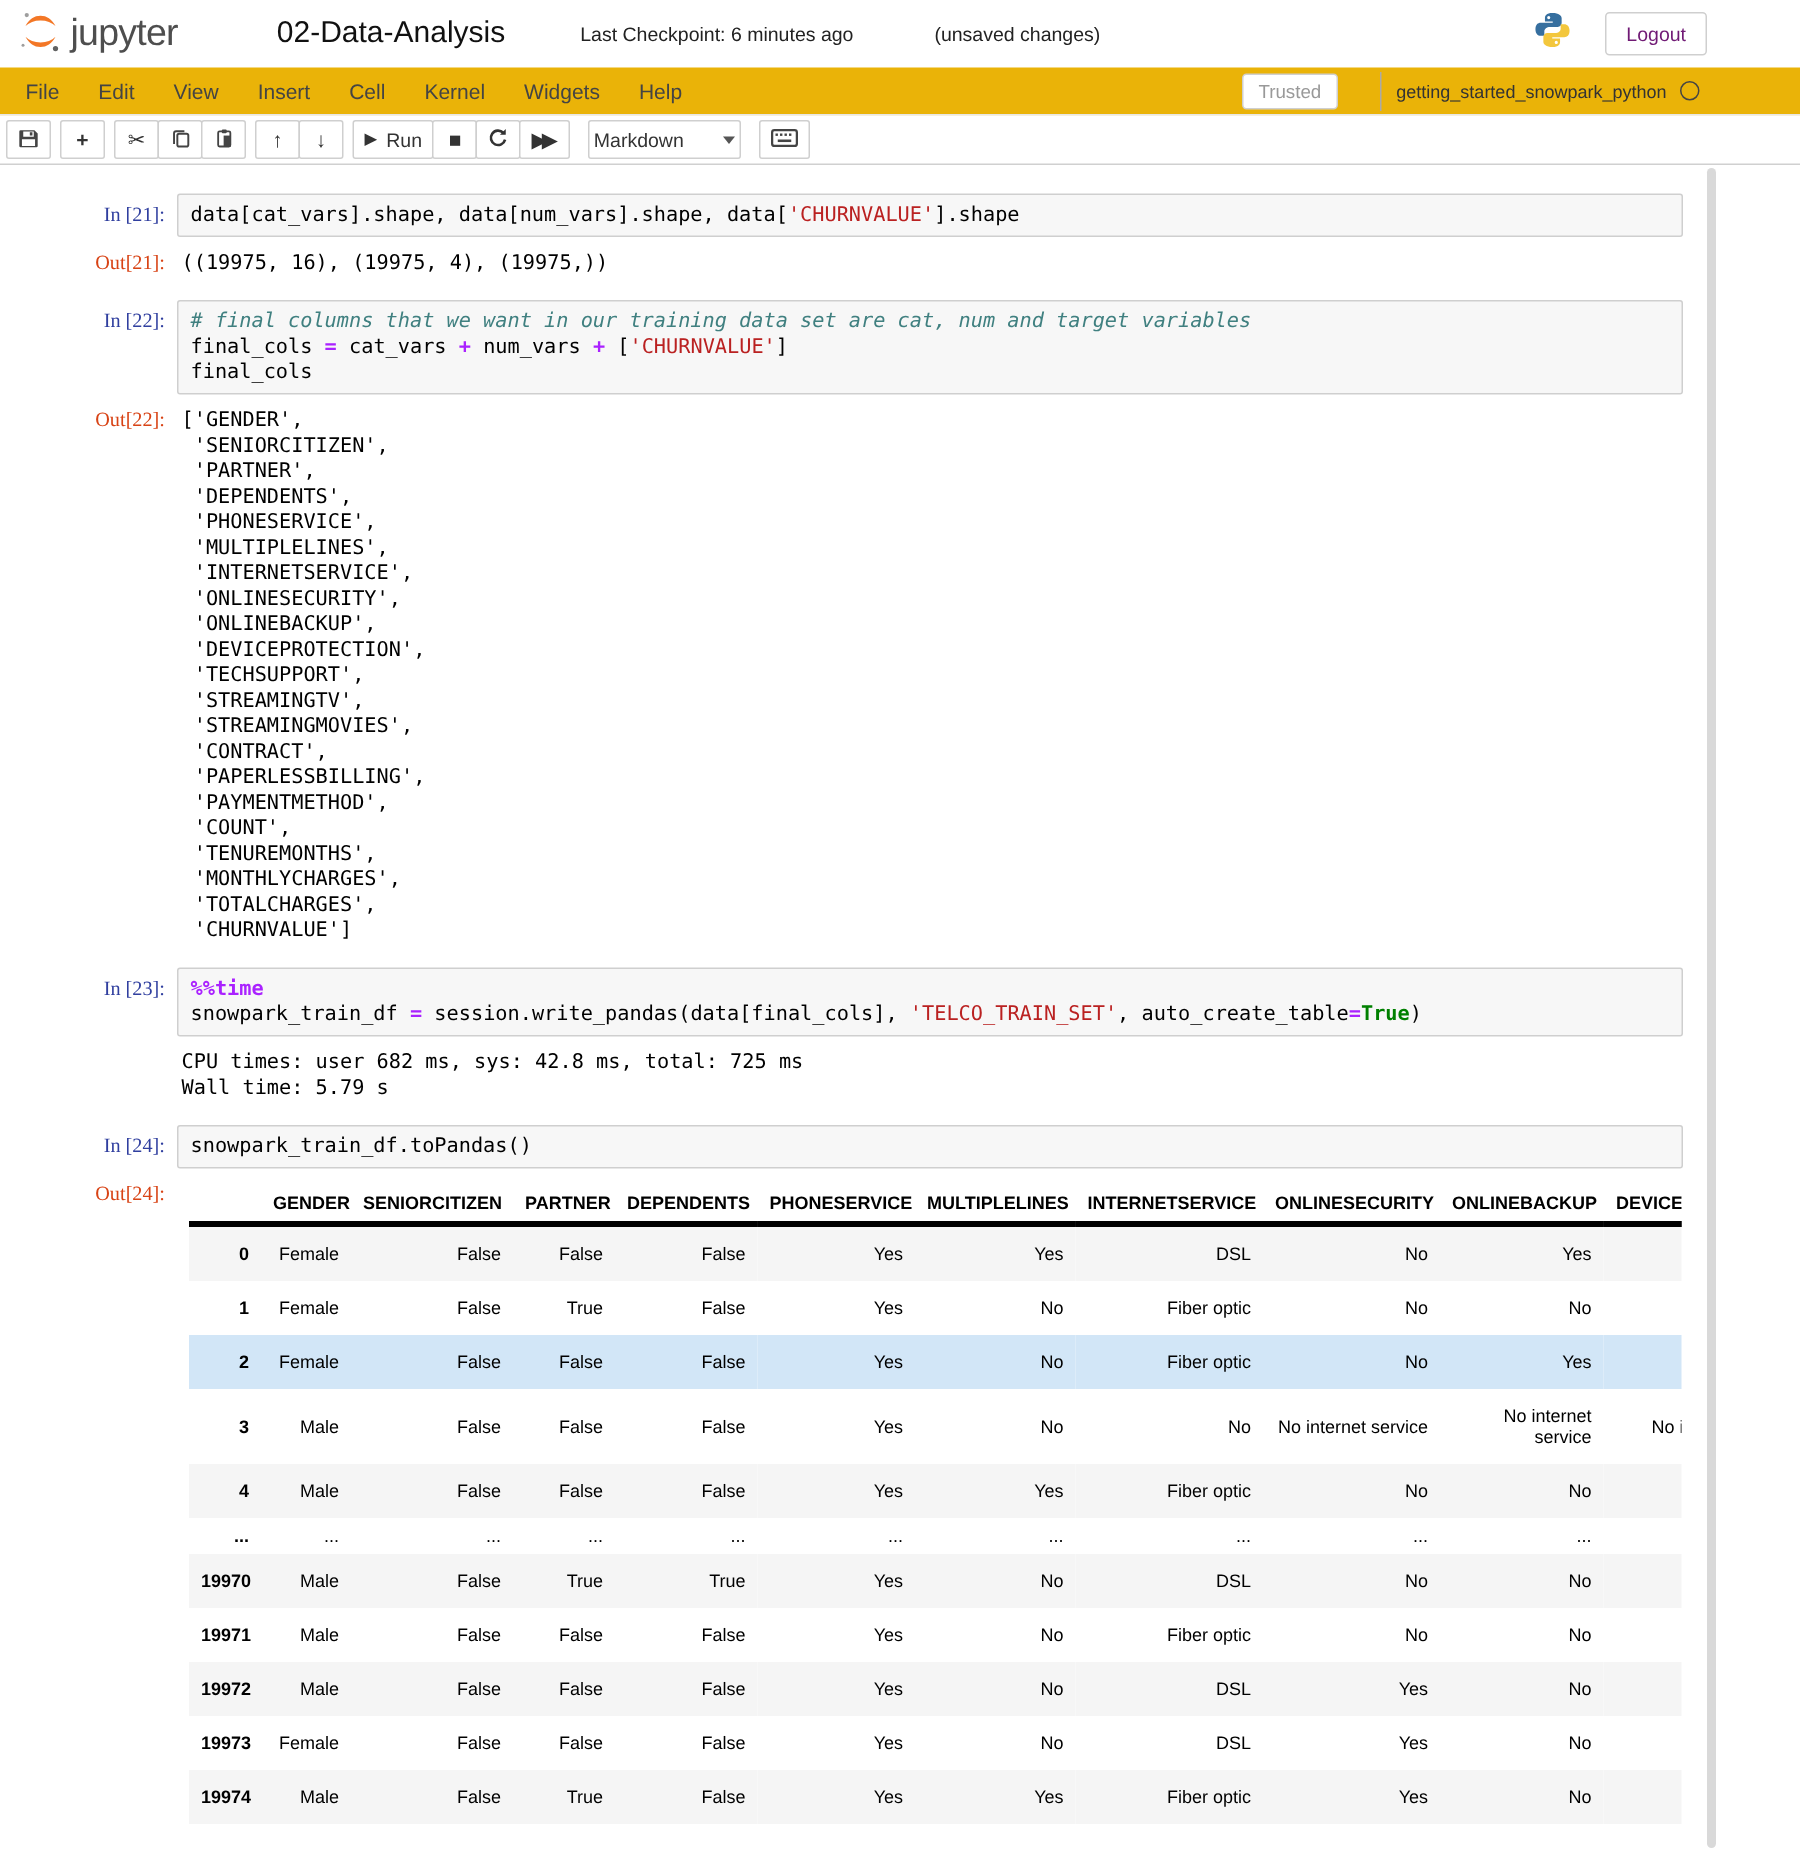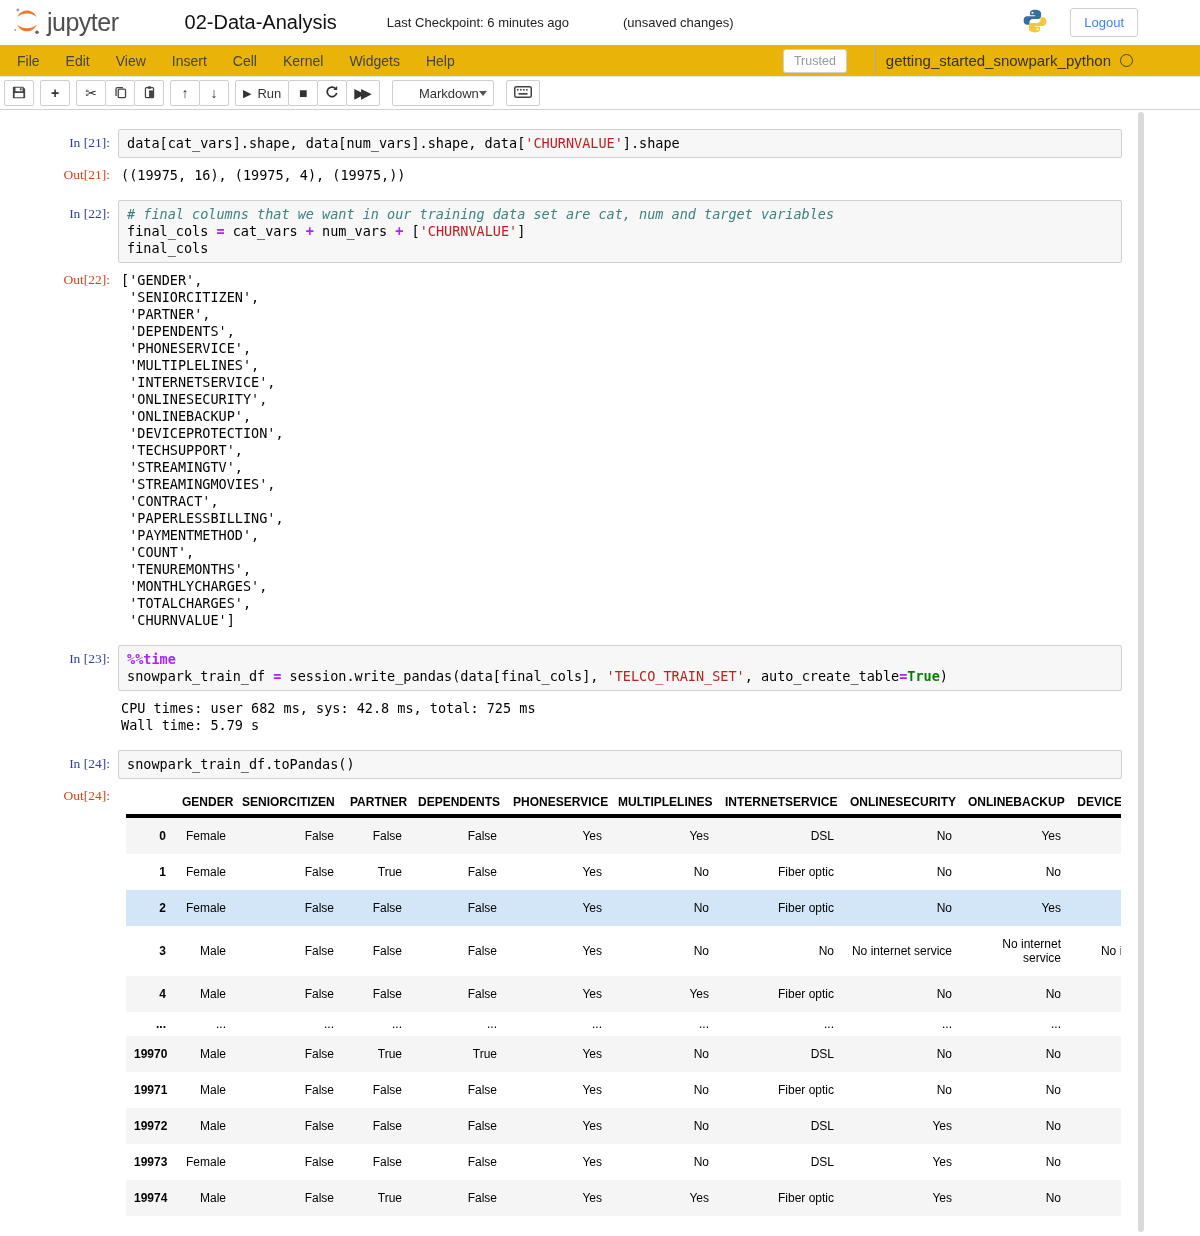--- a/index.html
+++ b/index.html
@@ -11,54 +11,54 @@
 
   
   #app-header { height:45px; display:flex; align-items:center; padding:0 12px; background:#fff;gap:40px; }
   .logo { display:flex; align-items:center; gap:5px; cursor:pointer; }
   .logo-text { font-size:25px; color:#4e4e4e; letter-spacing:-0.5px; }
   .nb-title { font-size:20px; font-weight:500; color:#111; margin-left:26px; cursor:pointer; }
   .checkpoint { font-size:13px; color:#222; margin-left:10px; }
   .unsaved { font-size:13px; color:#222; margin-left:14px; }
   .header-right { margin-left:auto; display:flex; align-items:center; }
   .logout {
-    margin-left:22px; margin-right:50px; font-size:13px; color:#3b82f6; background:#fff;
+    margin-left:22px; margin-right:50px; font-size:13px; color:#701a75; background:#fff;
     border:1px solid #cfcfcf; border-radius:3px; padding:6px 13px; cursor:pointer;
     font-family:"Liberation Sans", sans-serif;
   }
 
   
   #menubar { height:32px; display:flex; align-items:center; padding:0 4px; border-bottom:1px solid #e7e7e7; background:#eab308; }
   #menu-items { display:flex; }
   .menu-item { padding:7px 13px; font-size:14px; color:#444; cursor:pointer; }
   .menubar-right { margin-left:auto; display:flex; align-items:center; }
   .trusted {
     border:1px solid #cfcfcf; border-radius:3px; color:#999; font-size:12.5px;
     padding:4px 10px; margin-right:28px; background:#fff;
   }
   .kernel-sep { border-left:1px solid #aaa; height:26px; margin-right:10px; }
-  .kernel-name { font-size:15px; color:#333; margin-right:9px; }
+  .kernel-name { font-size:12px; color:#333; margin-right:9px; }
   .kernel-circle { width:13px; height:13px; border:1.5px solid #444; border-radius:50%; margin-right:63px; }
 
   
   #toolbar { height:33px; display:flex; align-items:center; gap:6px; padding:0 4px; border-bottom:1px solid #d0d0d0; background:#fff; }
   .btn-group { display:flex; }
   .btn-group .tbtn + .tbtn { margin-left:-1px; }
   .tbtn {
     height:26px; min-width:30px; border:1px solid #cfcfcf; border-radius:2px; background:#fff;
     display:flex; align-items:center; justify-content:center; padding:0 7px;
     font-size:13px; color:#333; cursor:pointer; font-family:"Liberation Sans", sans-serif;
   }
   .tbtn .glyph { font-size:14px; line-height:1; color:#333; }
   .tbtn .glyph.bold { font-weight:bold; }
   .run-label { margin-left:6px; }
   .ff { letter-spacing:-4px; font-size:11px; padding-right:4px; }
   .celltype-select {
     height:26px; border:1px solid #cfcfcf; border-radius:2px; background:#fff; display:flex;
-    align-items:center; padding:0 26px; width:102px; justify-content:space-between;
+    align-items:center; padding:0 3px; width:102px; justify-content:space-between;
     font-size:13px; color:#333; cursor:pointer; margin-left:6px;
   }
   .chev { width:0; height:0; border-left:4px solid transparent; border-right:4px solid transparent; border-top:5px solid #555; }
 
   
   #site { padding-top:3px; position:relative; }
   .md-cell { margin:6px 78px 0 118px; }
   .md-cell h3 { font-size:17px; font-weight:bold; margin:0; color:#000; }
 
   .cell-row { display:flex; align-items:flex-start; }

